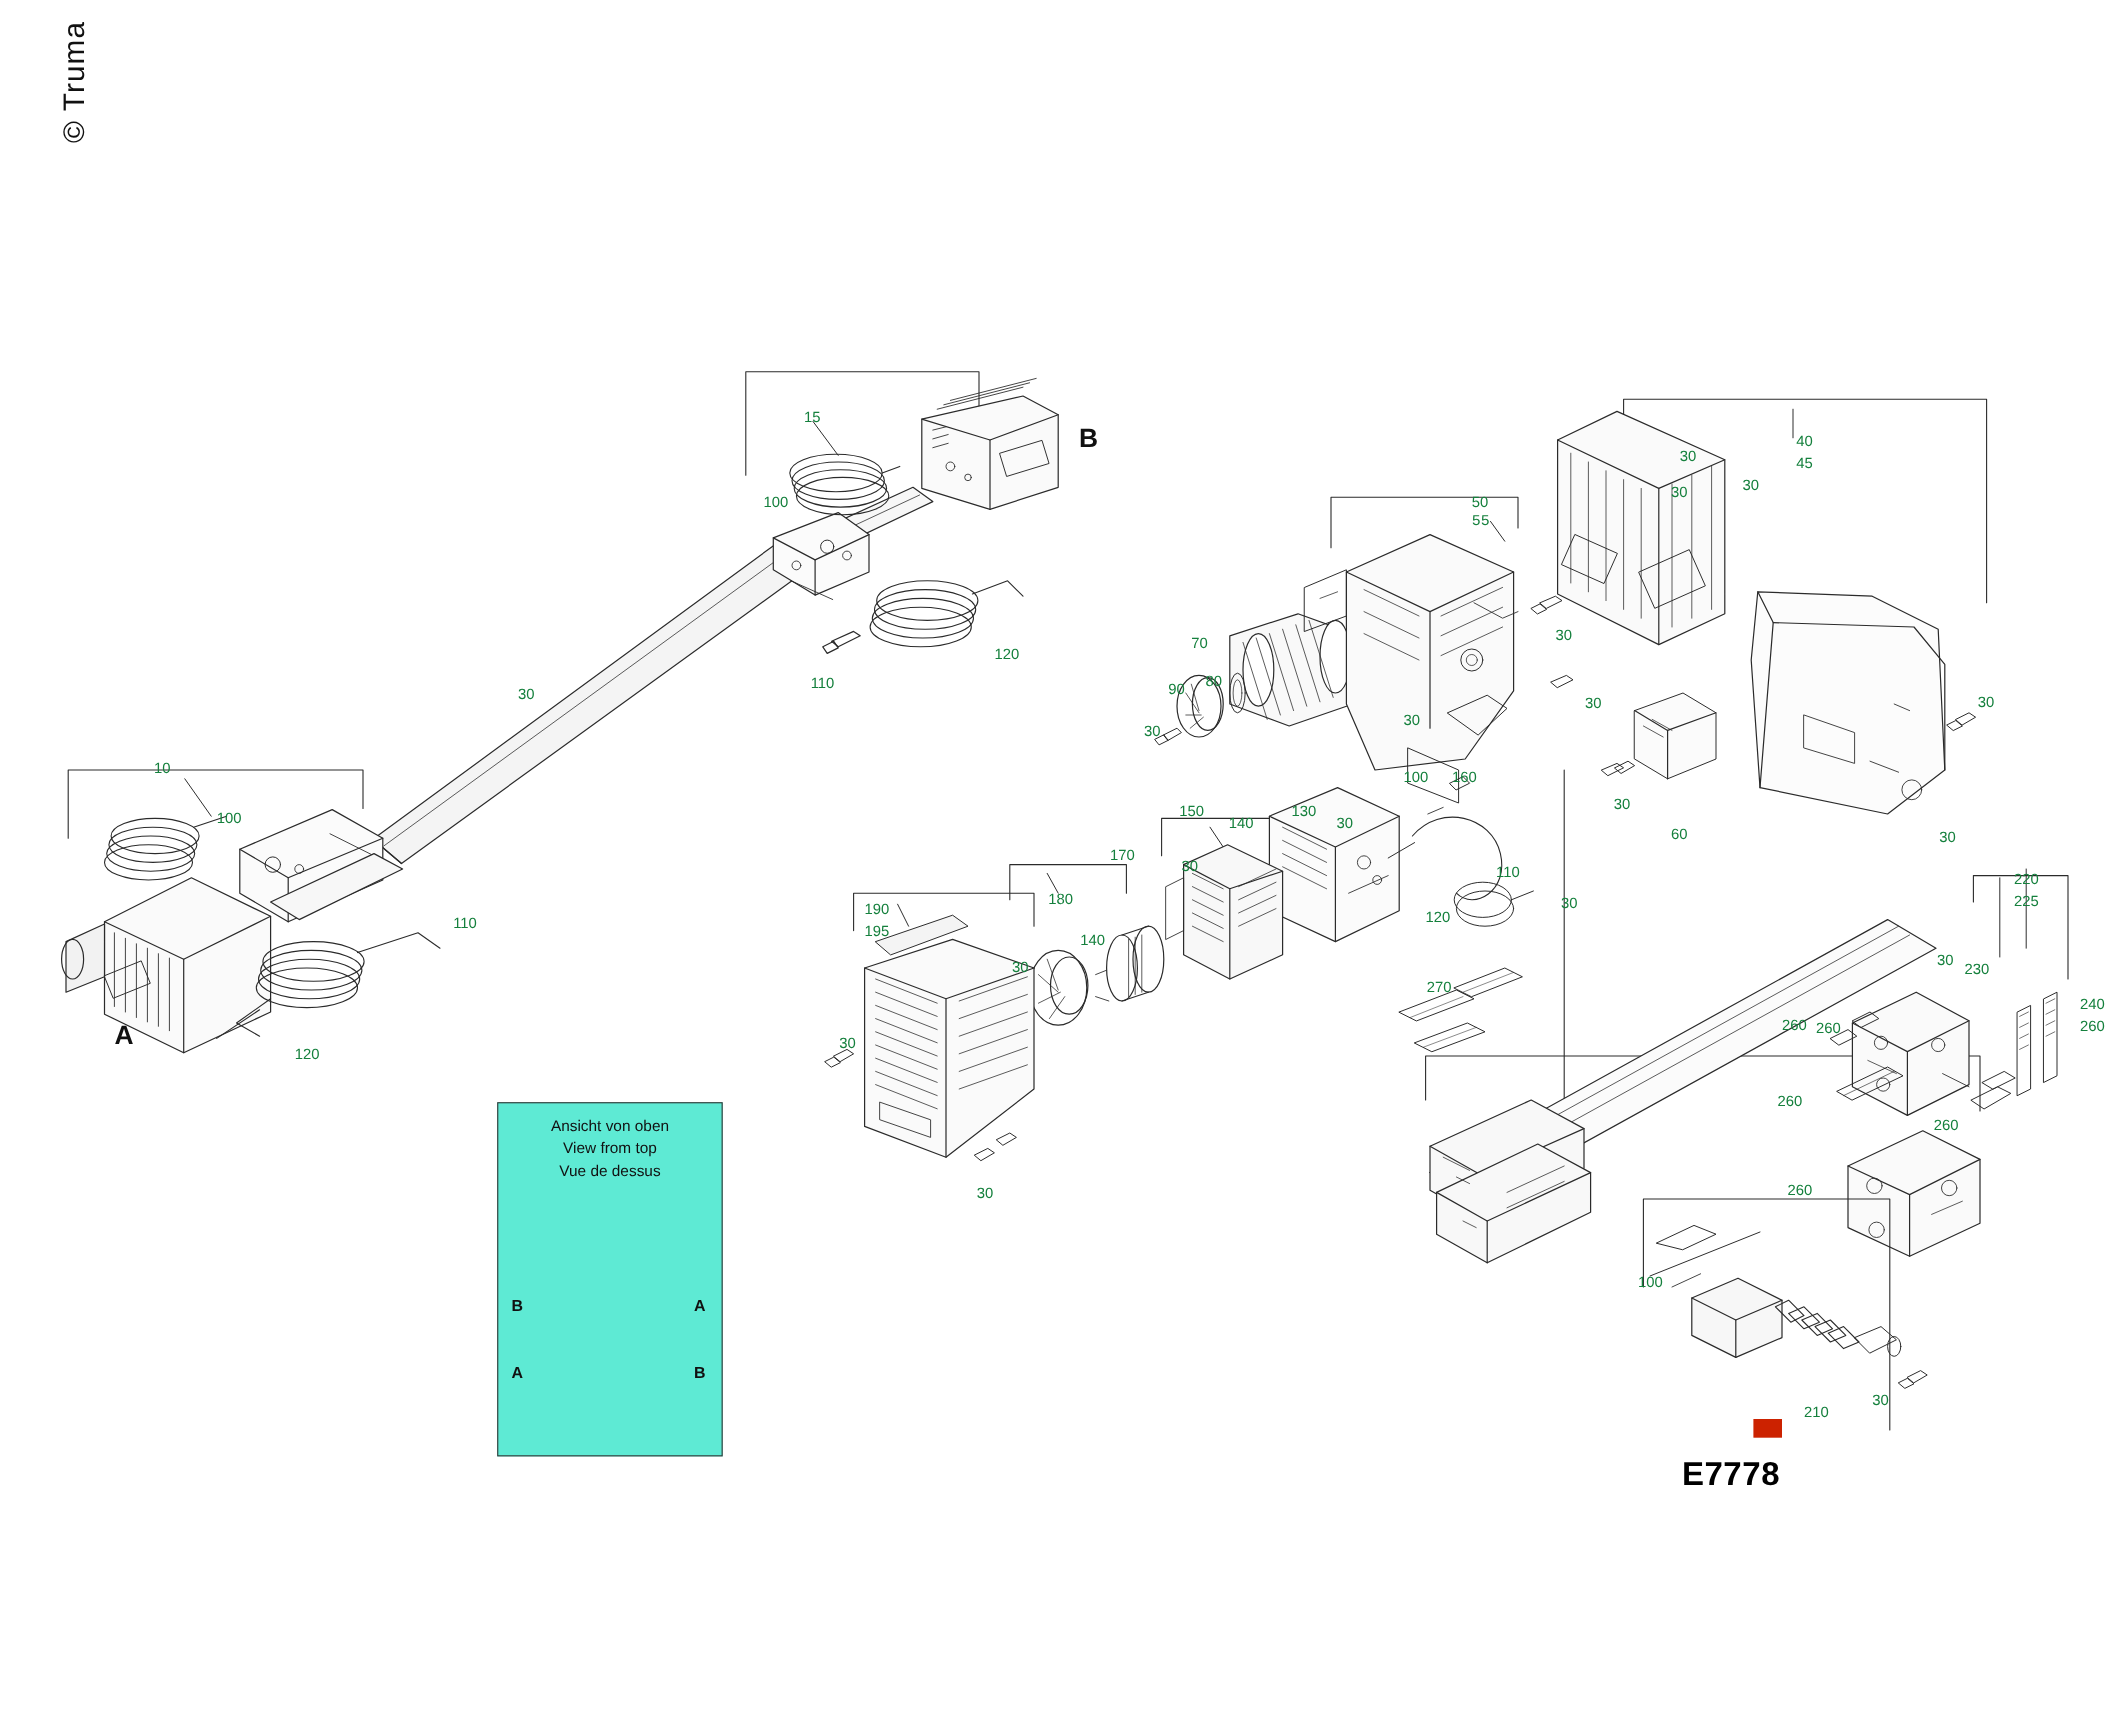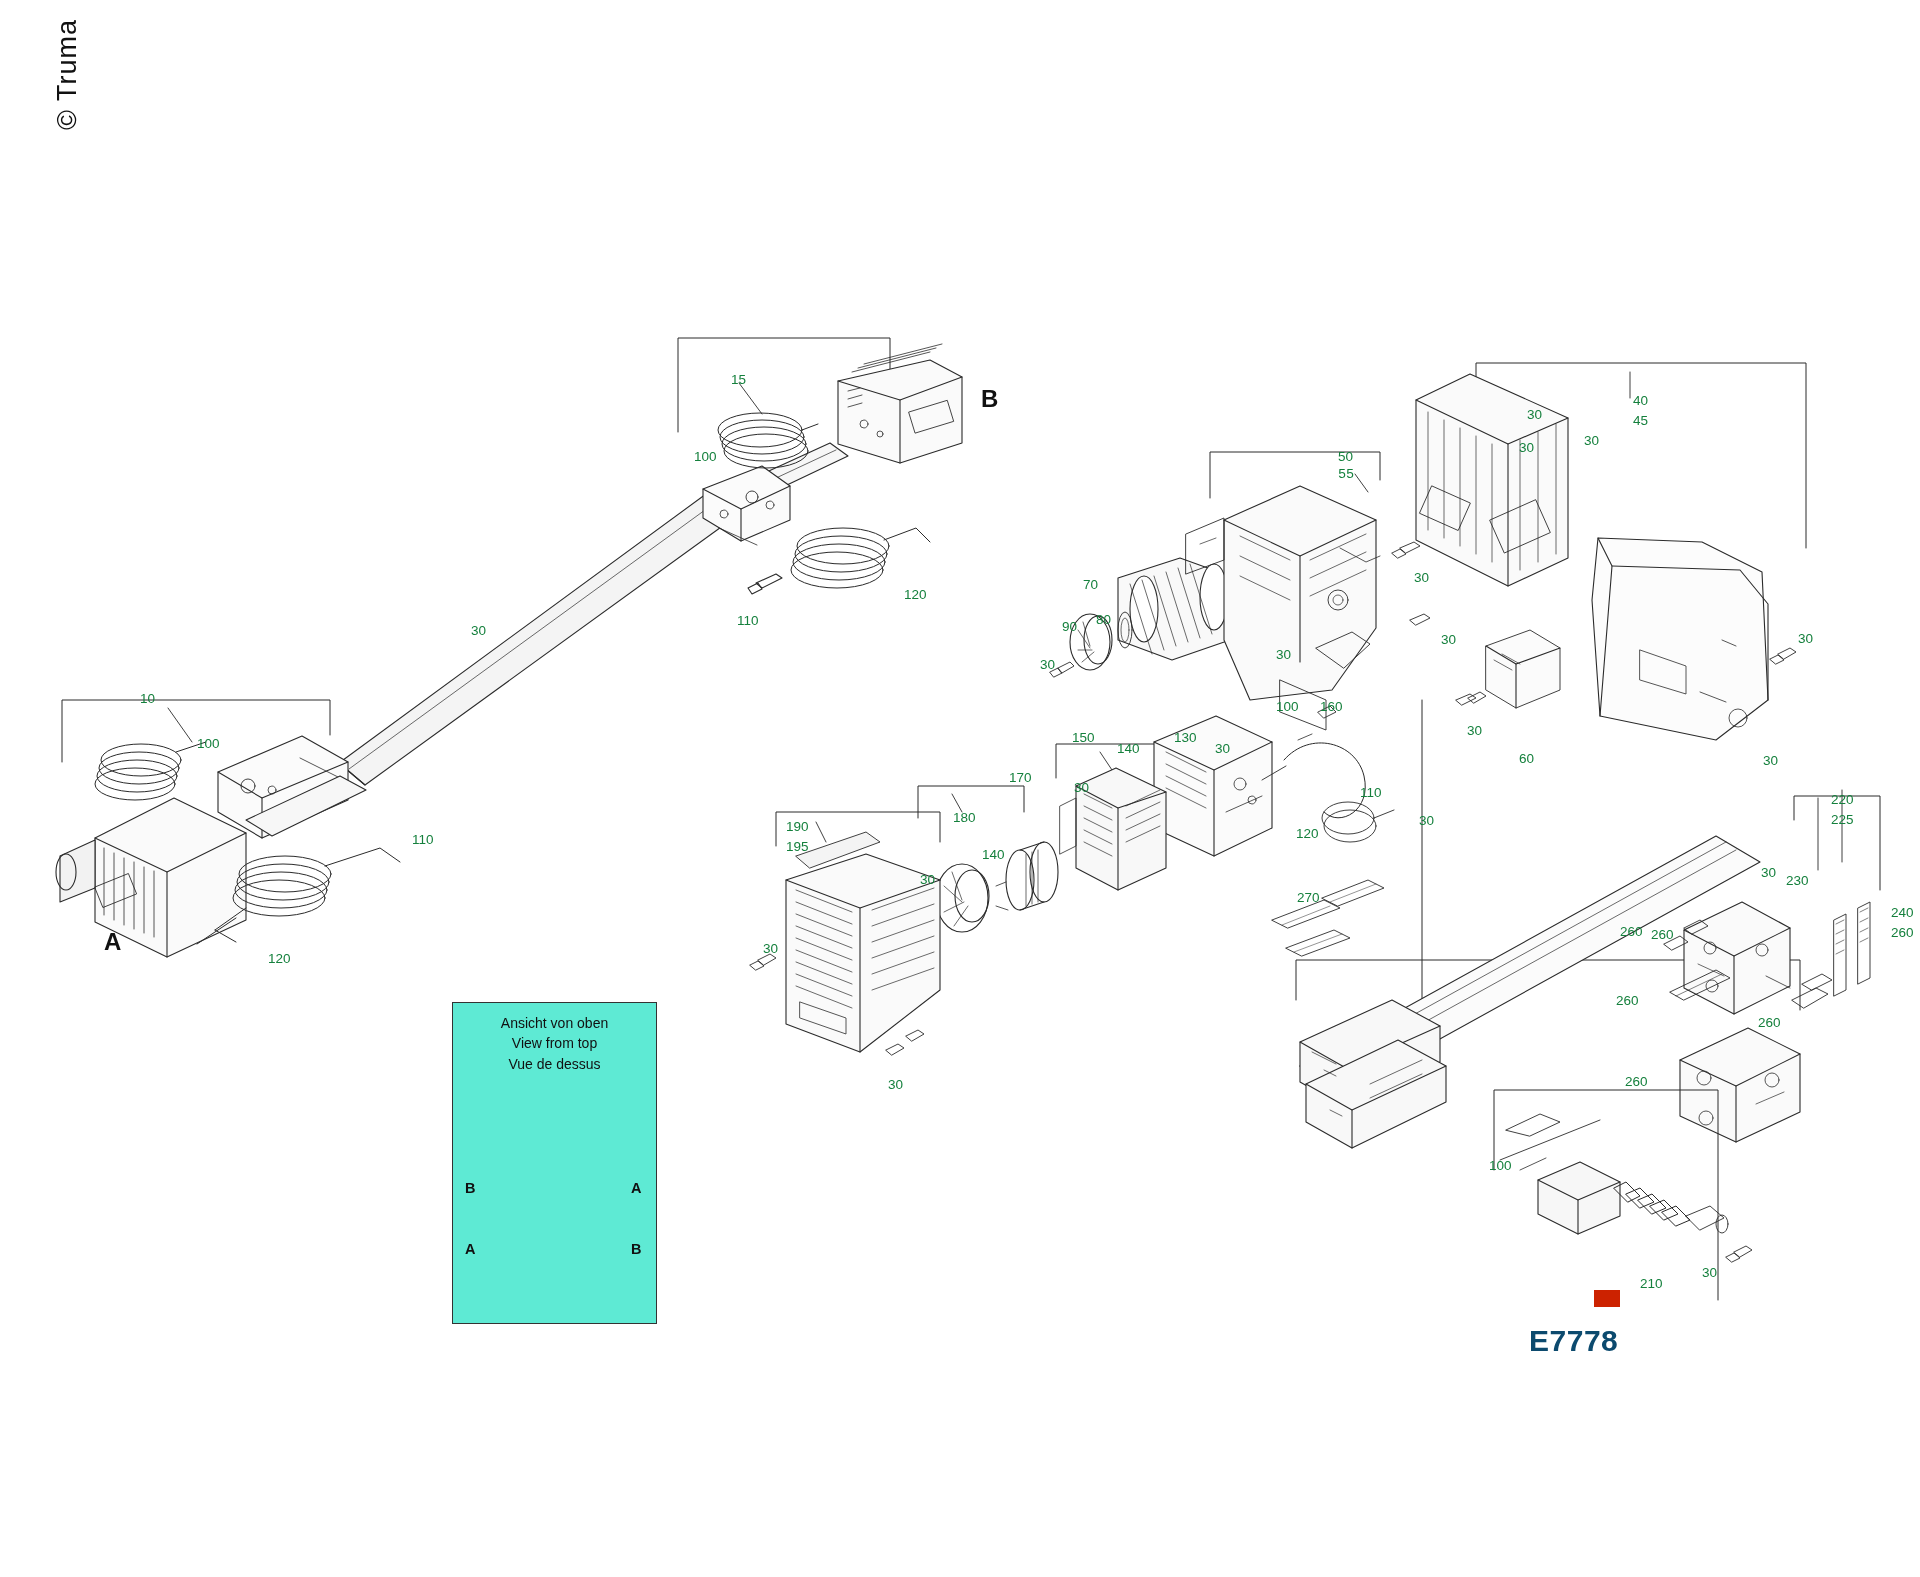--- a/index.html
+++ b/index.html
@@ -89,21 +89,21 @@
   }
   .legend b {
     font-weight: bold;
   }
   .partcode {
     position: absolute;
     left: 1529px;
     top: 1324px;
     font-size: 30px;
     font-weight: bold;
-    color: #0c4a6e;
+    color: #000000;
     letter-spacing: 0.5px;
   }
   .redmark {
     position: absolute;
     left: 1594px;
     top: 1290px;
     width: 26px;
     height: 17px;
     background: #cc2200;
   }

